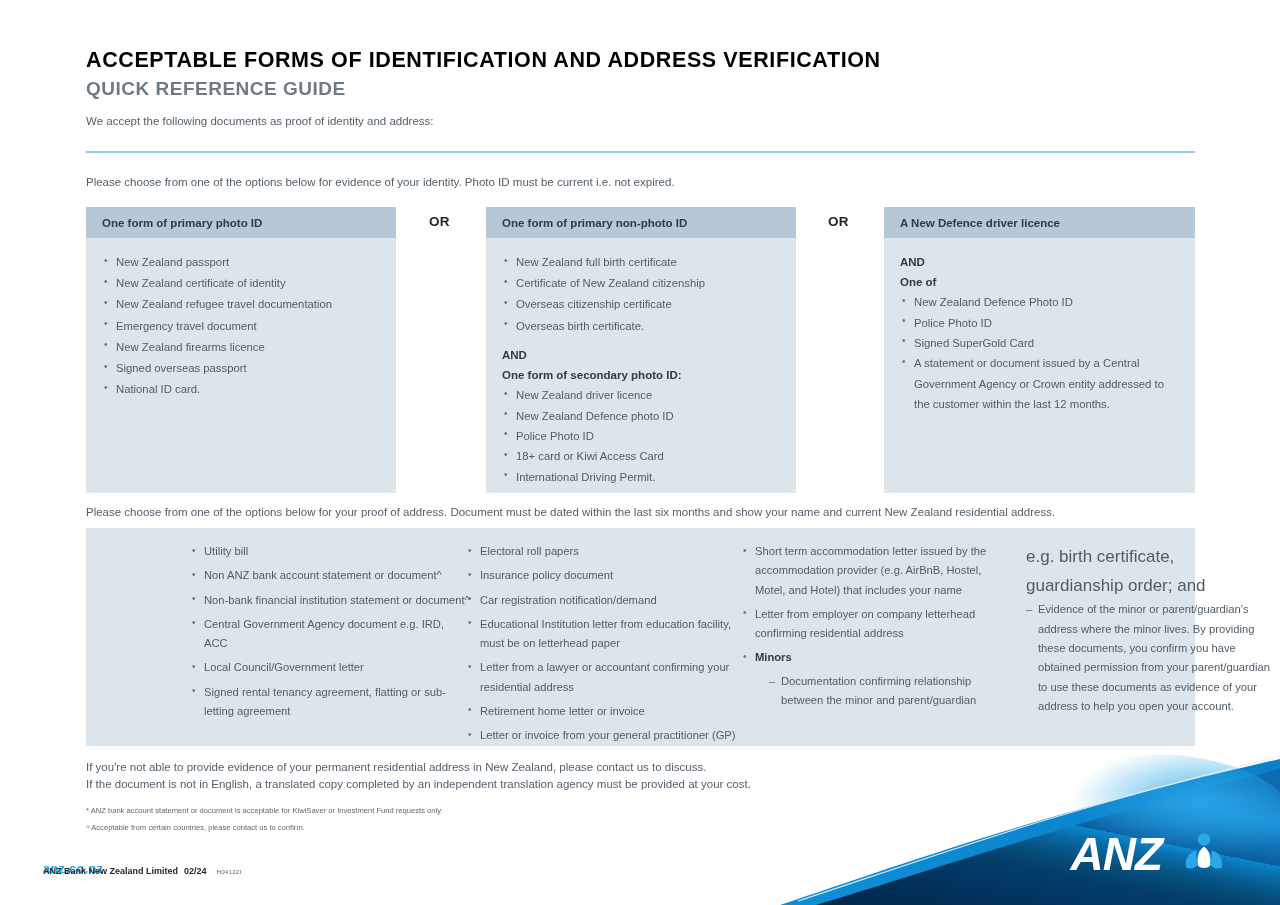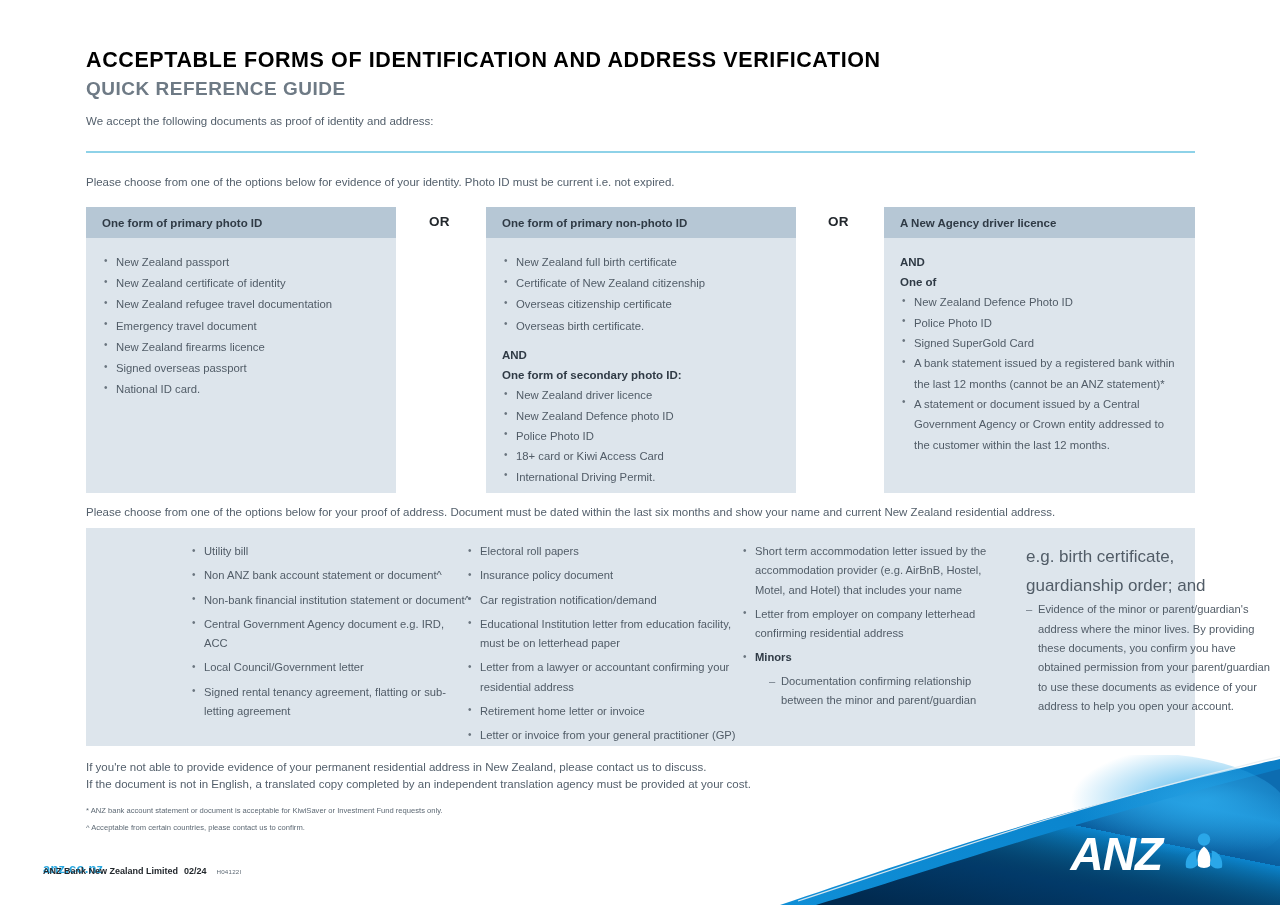--- a/index.html
+++ b/index.html
@@ -344,29 +344,28 @@
         <li>New Zealand driver licence</li>
         <li>New Zealand Defence photo ID</li>
         <li>Police Photo ID</li>
         <li>18+ card or Kiwi Access Card</li>
         <li>International Driving Permit.</li>
       </ul>
     </div>
   </div>
 
   <div class="idbox box3">
-    <div class="boxhdr">A New Agency driver licence</div>
+    <div class="boxhdr">A New Defence driver licence</div>
     <div class="boxbody">
       <div class="strong-line">AND</div>
       <div class="strong-line">One of</div>
       <ul class="blist tight">
         <li>New Zealand Defence Photo ID</li>
         <li>Police Photo ID</li>
         <li>Signed SuperGold Card</li>
-        <li>A bank statement issued by a registered bank within the last 12 months (cannot be an ANZ statement)*</li>
         <li>A statement or document issued by a Central Government Agency or Crown entity addressed to the customer within the last 12 months.</li>
       </ul>
     </div>
   </div>
 
   <div class="addr-intro">Please choose from one of the options below for your proof of address. Document must be dated within the last six months and show your name and current New Zealand residential address.</div>
 
   <div class="addrbox">
     <div class="addrcols">
 

